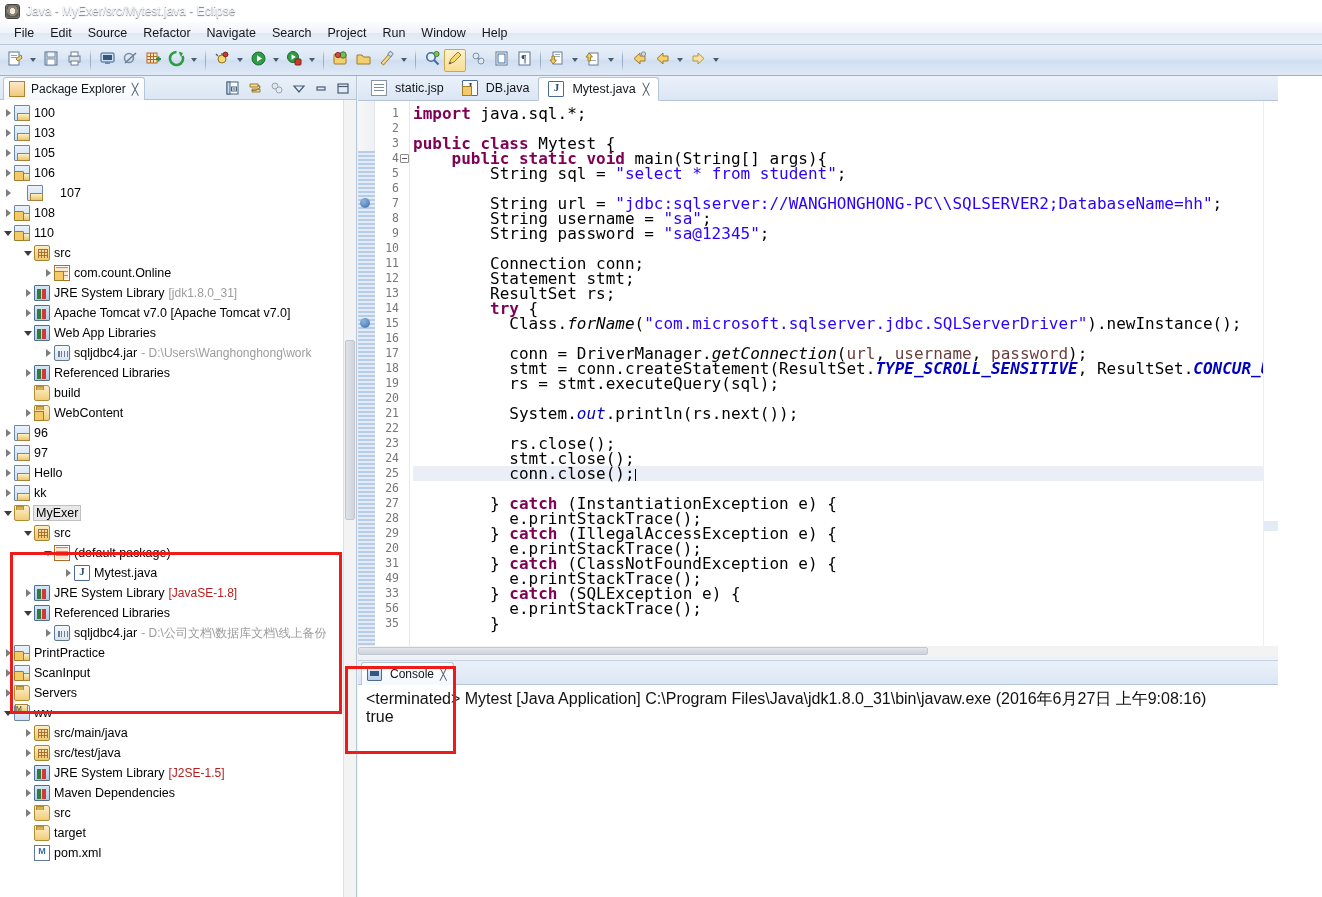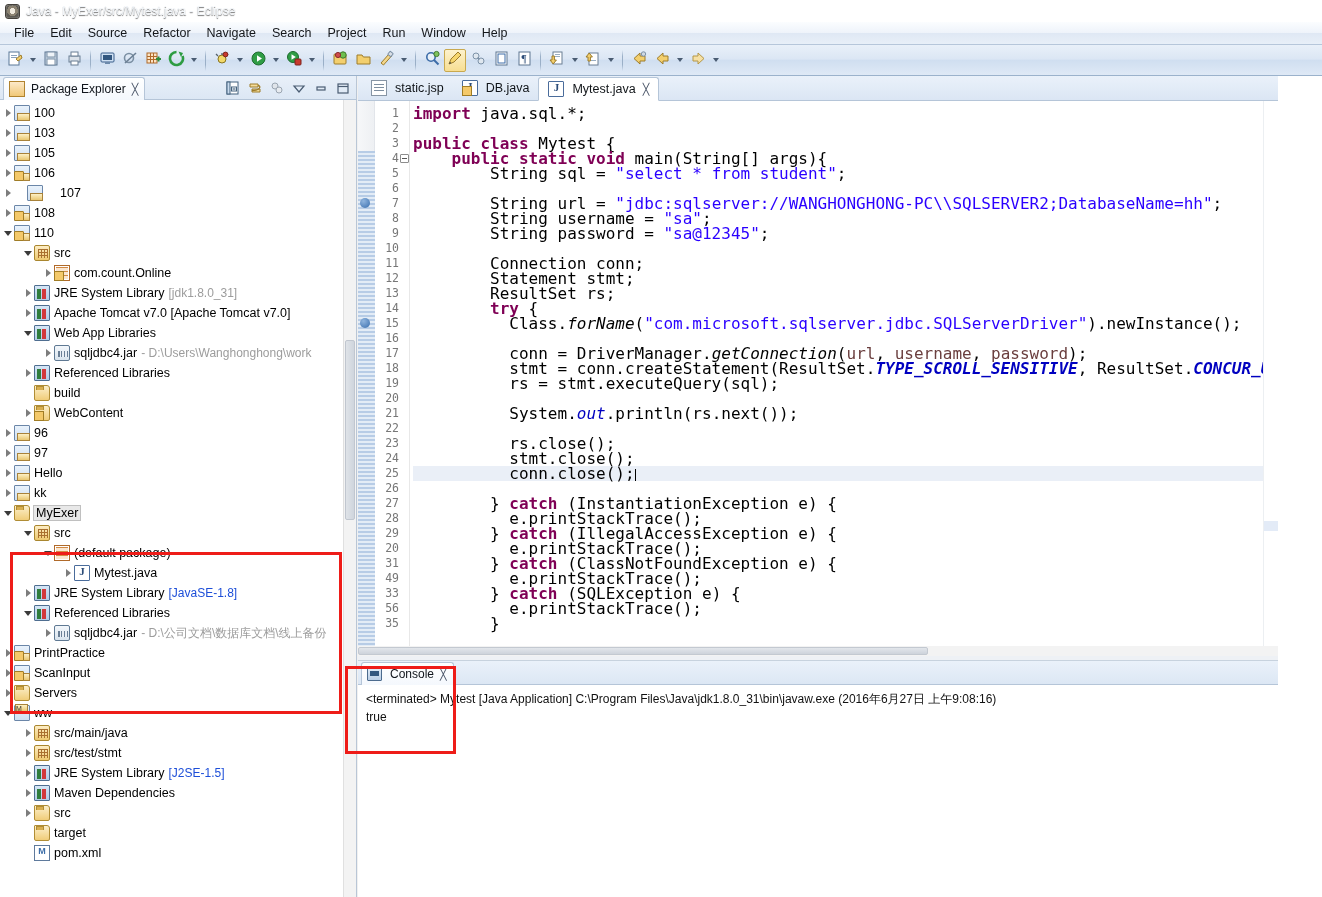--- a/index.html
+++ b/index.html
@@ -93,21 +93,21 @@
   #tree{
     position:absolute; left:0; top:24px; right:13px; bottom:0;
     overflow:hidden; padding-top:3px;
   }
   .row{ height:20px; display:flex; align-items:center; white-space:nowrap; padding-left:2px;}
   .row .tw{ width:12px; height:20px; display:flex;align-items:center;justify-content:center; flex:0 0 12px;}
   .tw .coll{ width:0;height:0;border-top:4px solid transparent;border-bottom:4px solid transparent;border-left:5px solid #7d7d7d;}
   .tw .exp{ width:0;height:0;border-left:4px solid transparent;border-right:4px solid transparent;border-top:5px solid #3b3b3b;}
   .row .lbl{ font-size:12.5px; color:#000; }
   .row .sub{ font-size:12px; color:#9c9c9c; margin-left:4px;}
-  .row .sub2{ font-size:12px; color:#1d4ed8; margin-left:4px;}
+  .row .sub2{ font-size:12px; color:#b91c1c; margin-left:4px;}
   .row.selected .lbl{ background:#e8e8e8; outline:1px solid #c0c0c0; padding:0 2px;}
 
   
   .ic{ width:16px;height:16px;margin-right:4px; position:relative; flex:0 0 16px;}
   .ic-proj{ background:
      linear-gradient(to bottom,#e9f2fb,#cfe0f2);
      border:1px solid #6b86a8; border-radius:1px;}
   .ic-proj:after{ content:""; position:absolute; left:2px; top:7px; width:11px;height:6px;
      background:linear-gradient(to bottom,#fdf0c4,#e8c772); border:1px solid #a8823a;}
   .ic-proj.warn:before{ content:""; position:absolute; left:-1px; bottom:-1px; width:8px;height:8px;
@@ -197,21 +197,21 @@
   #sash{ position:absolute; left:358px; top:580px; right:0; height:4px; background:#eef1f5;}
 
   
   #consolearea{
     position:absolute; left:358px; top:584px; right:0; bottom:0; background:#fff;
     border-top:1px solid #c7d2de;
   }
   #con-tabrow{ height:24px; background:linear-gradient(to bottom,#eaf1fa,#dce7f4);
     border-bottom:1px solid #b5c5d8; display:flex; align-items:center;}
   #con-body{ position:absolute; left:0; top:24px; right:0; bottom:0; background:#fff;
-    padding:5px 0 0 8px; font-size:12px; color:#111; line-height:18px;}
+    padding:5px 0 0 8px; font-size:16px; color:#111; line-height:18px;}
   .ic-console{ width:15px;height:13px;margin-right:4px;position:relative;flex:0 0 15px;
     background:linear-gradient(to bottom,#dde9f6,#b9cee6); border:1px solid #4c6b8e;border-radius:1px;}
   .ic-console:after{content:"";position:absolute;left:2px;top:2px;right:2px;height:5px;background:#2e5party;background:#31567f;}
 
   
   .redbox{ position:absolute; border:3px solid #ee1c18; pointer-events:none; z-index:40;}
 
   
   #ovr{ position:absolute; right:0; top:0; width:15px; bottom:0; background:#fff; border-left:1px solid #eceff2;}
 </style>
@@ -699,21 +699,21 @@
             <span class="coll"></span>
           </span>
           <span class="ic ic-pkgsrc"></span>
           <span class="lbl">src/main/java</span>
         </div>
         <div class="row" style="padding-left: 22px;">
           <span class="tw">
             <span class="coll"></span>
           </span>
           <span class="ic ic-pkgsrc"></span>
-          <span class="lbl">src/test/stmt</span>
+          <span class="lbl">src/test/java</span>
         </div>
         <div class="row" style="padding-left: 22px;">
           <span class="tw">
             <span class="coll"></span>
           </span>
           <span class="ic ic-lib"></span>
           <span class="lbl">JRE System Library</span>
           <span class="sub2">[J2SE-1.5]</span>
         </div>
         <div class="row" style="padding-left: 22px;">

